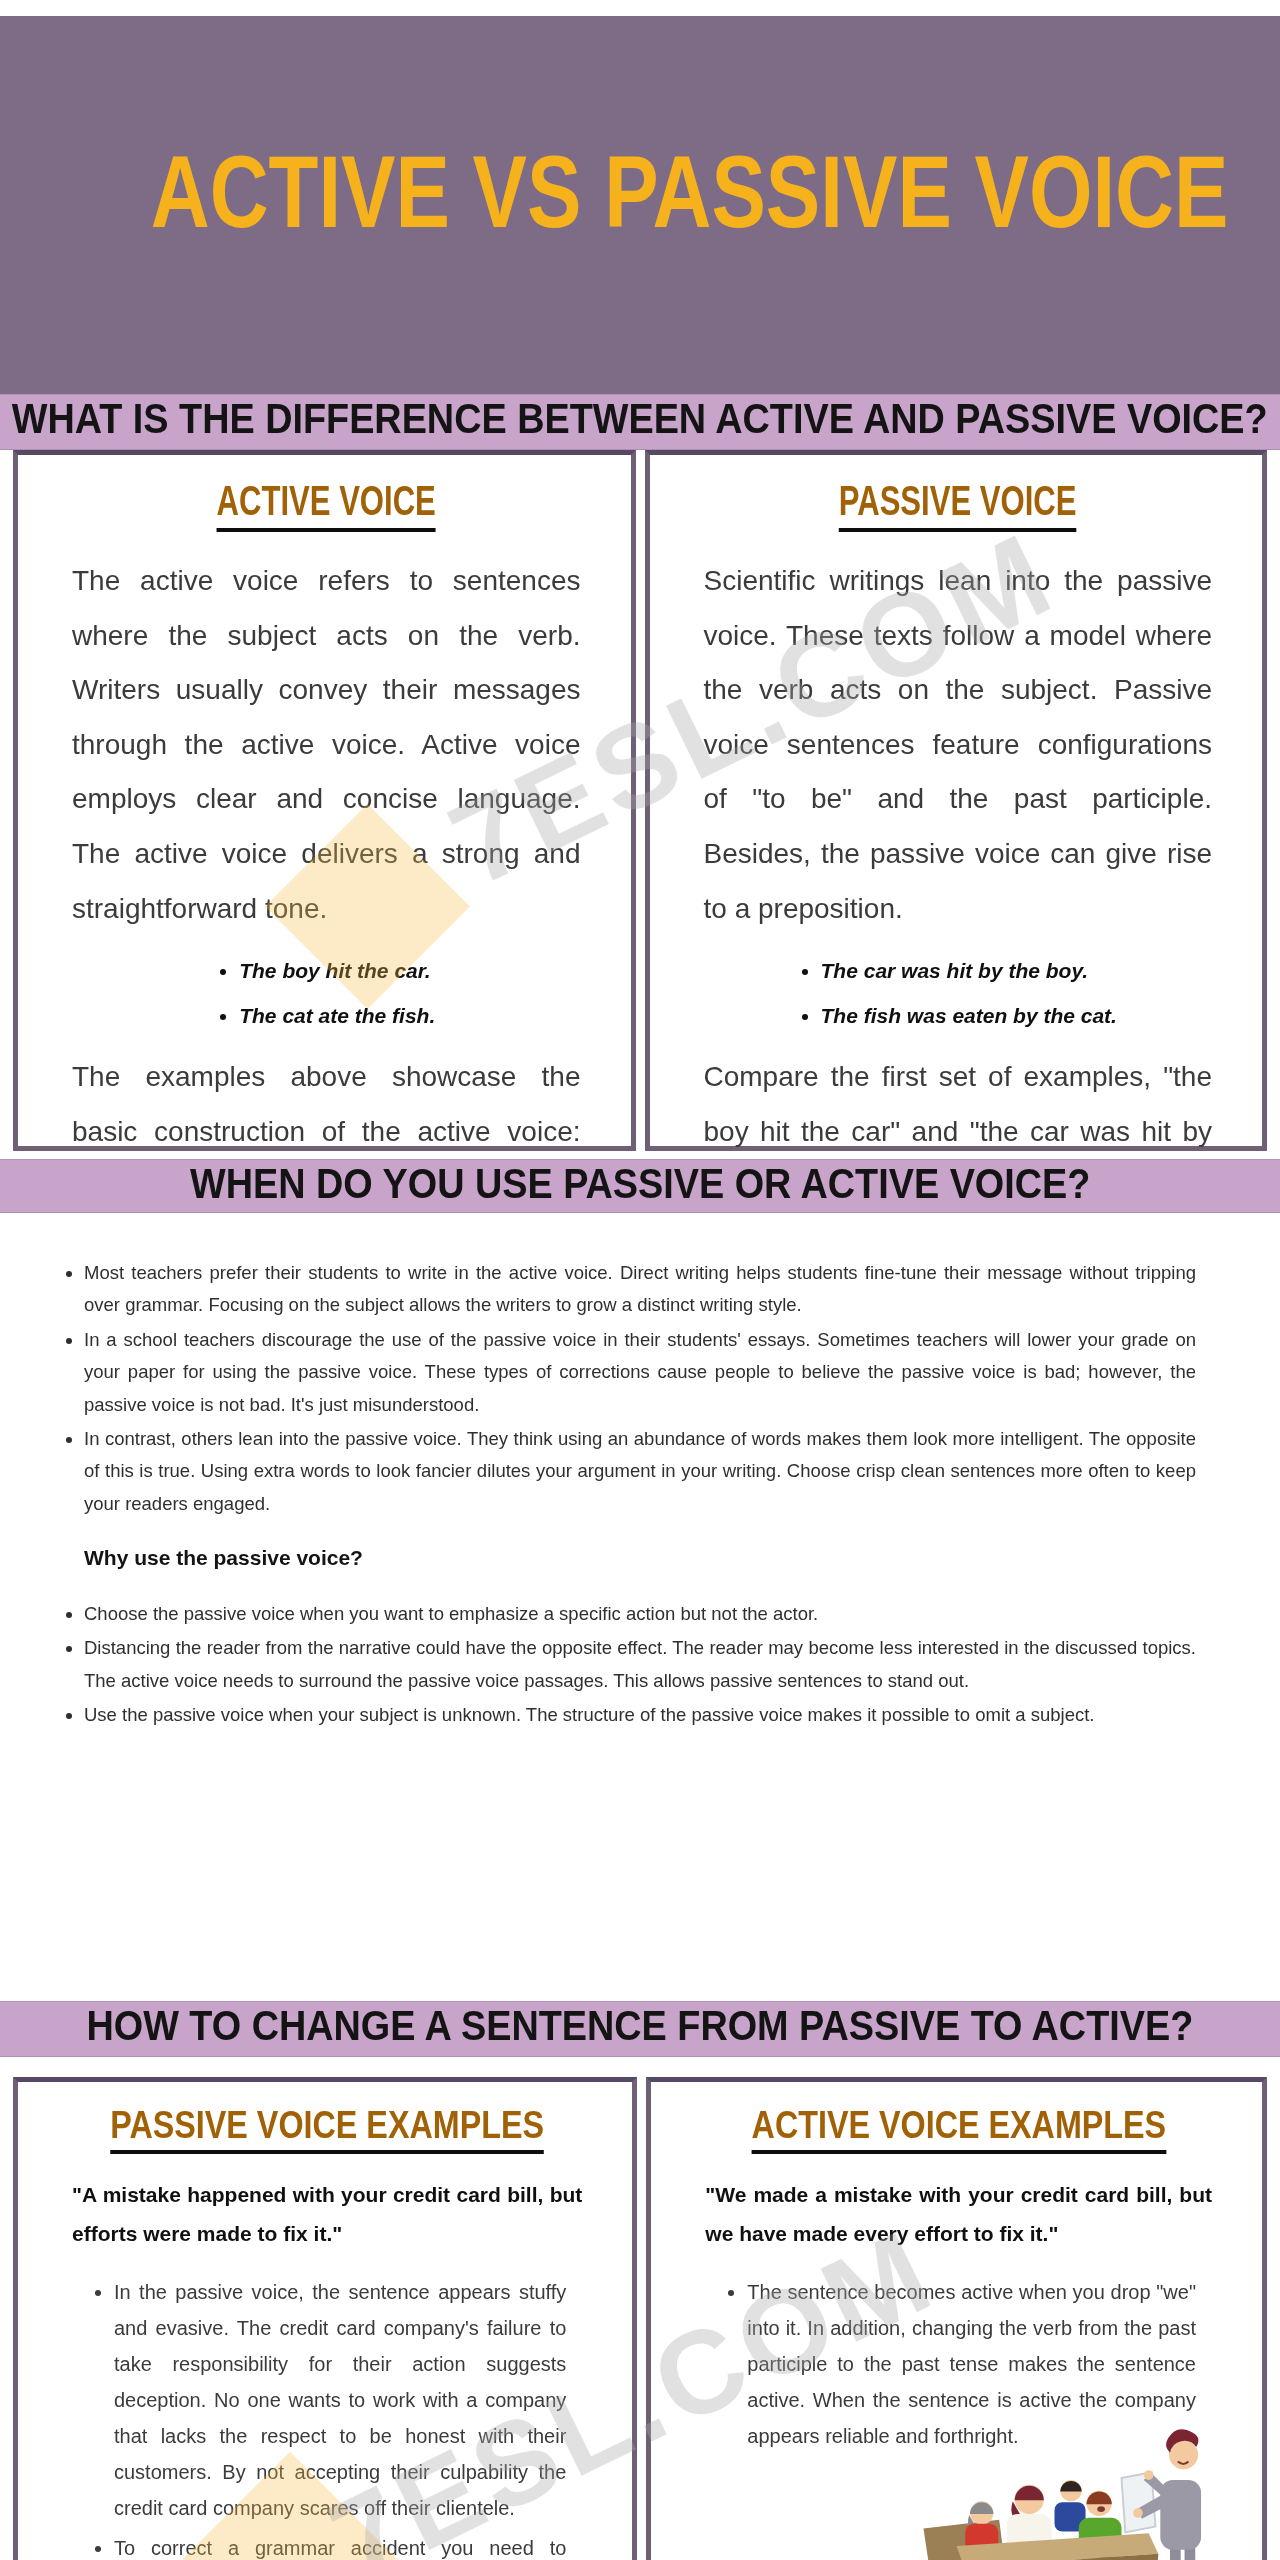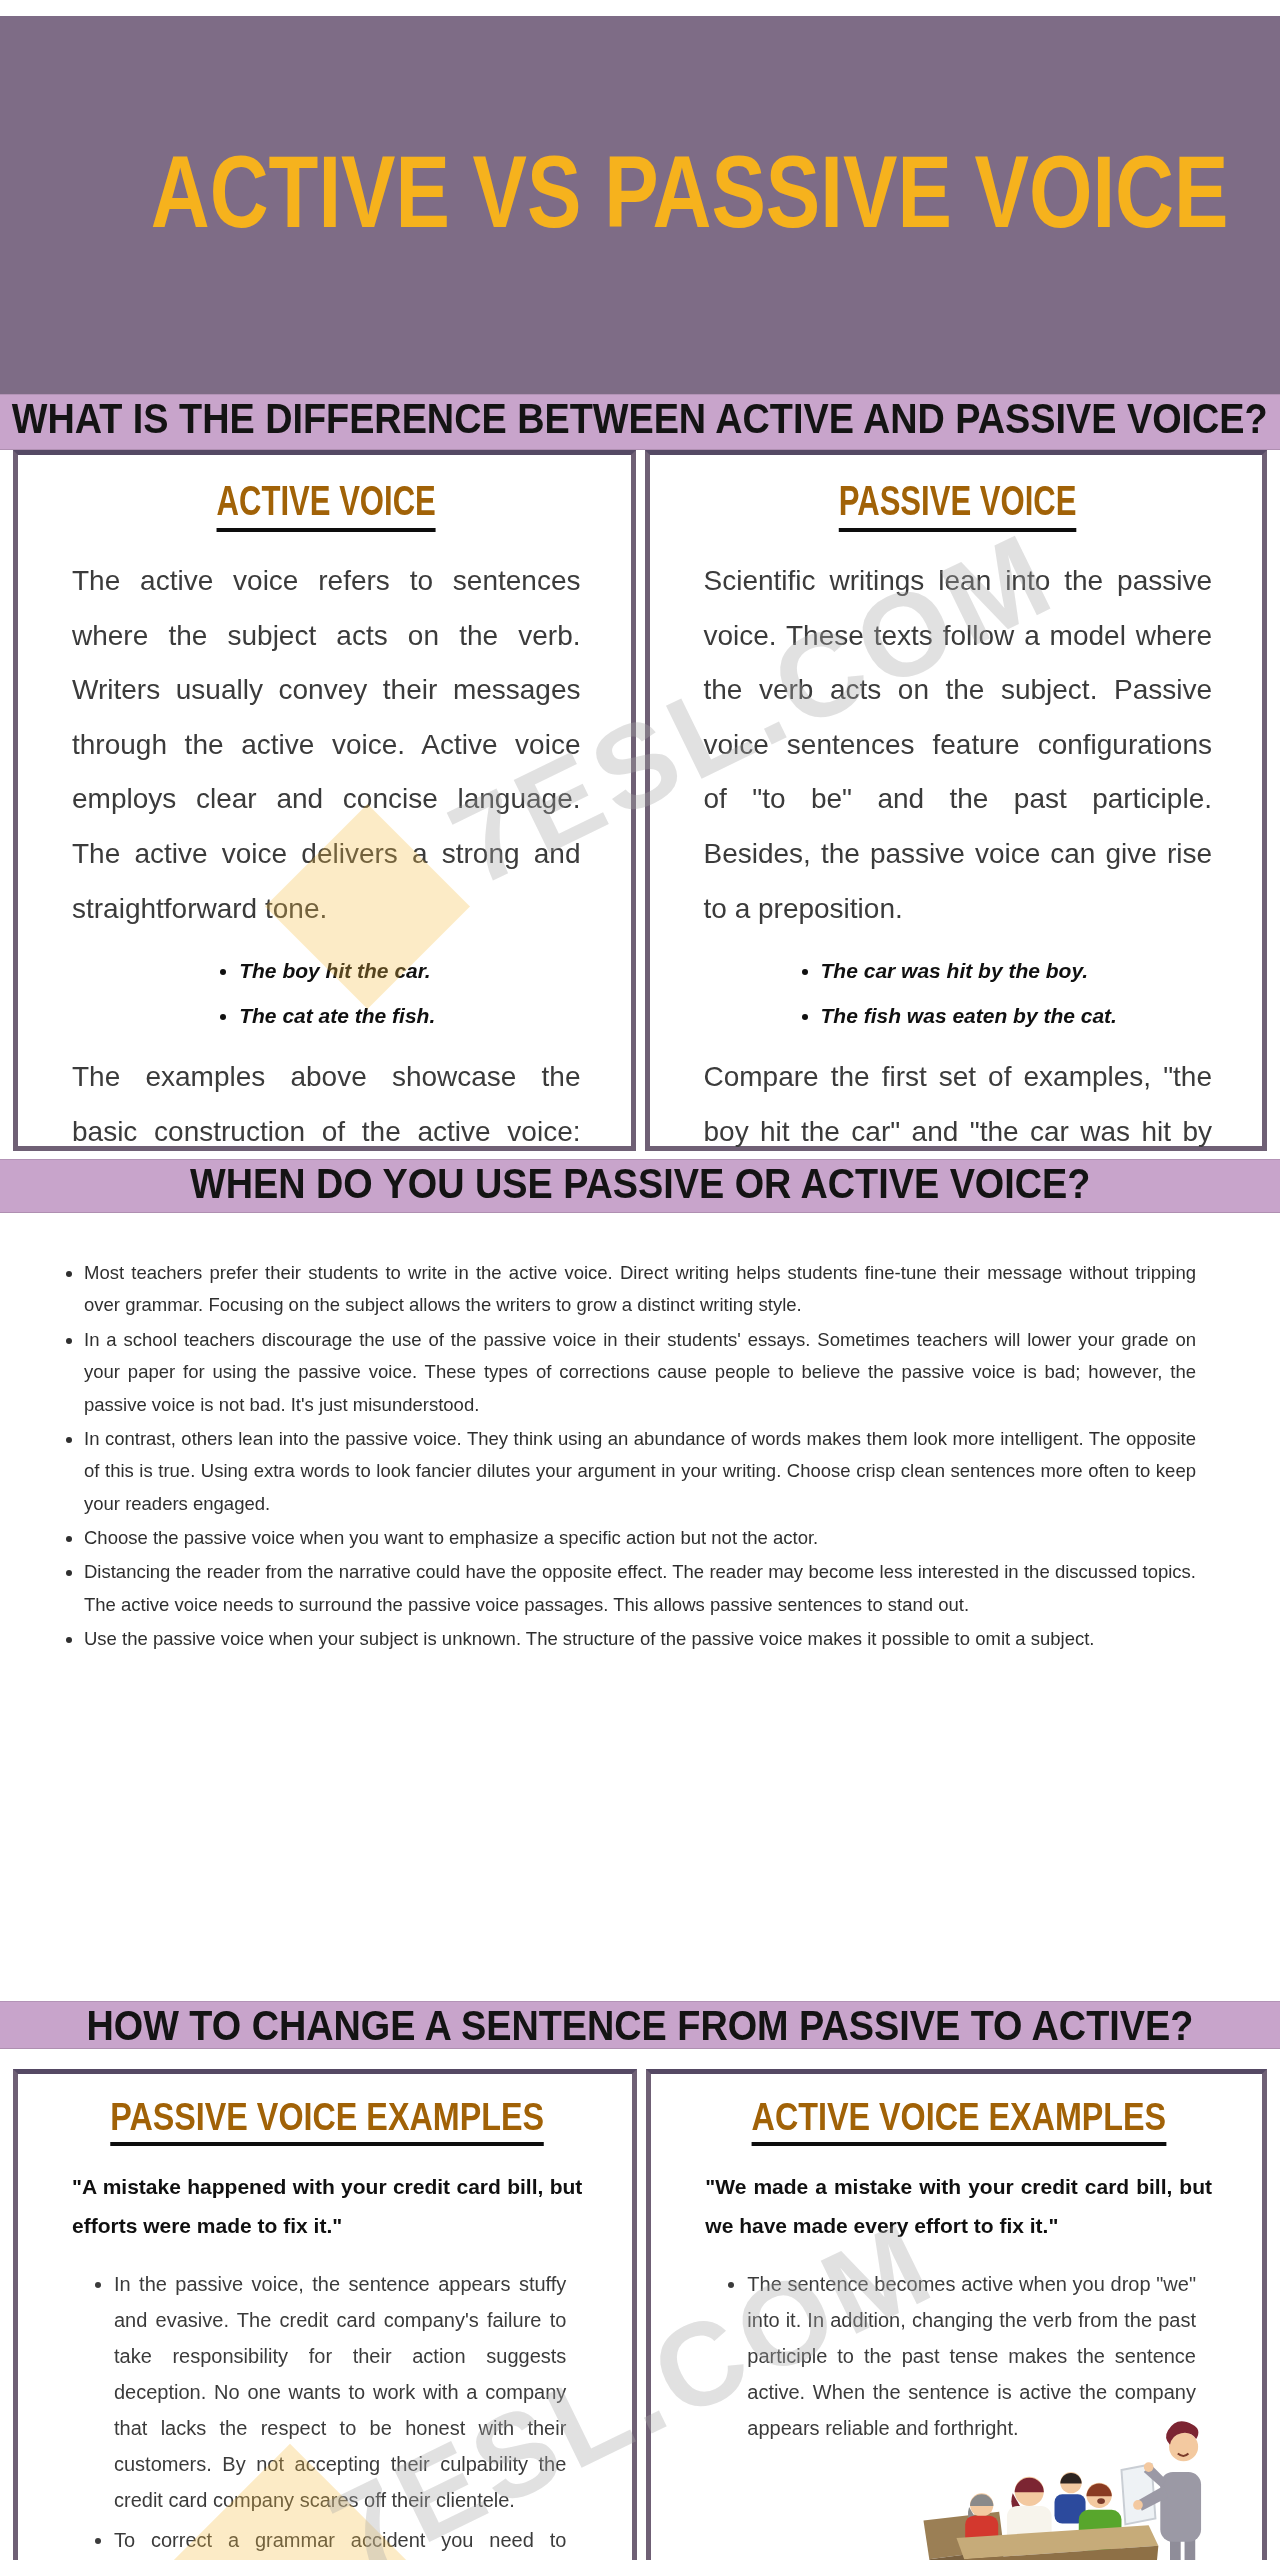--- a/index.html
+++ b/index.html
@@ -15,21 +15,21 @@
     font-size:102px; font-weight:bold; color:#f6b21d; letter-spacing:0px; white-space:nowrap;
   }
 
   
   .banner { background:#c8a4cb; display:flex; align-items:flex-start; justify-content:center;
             border-top:1px solid rgba(0,0,0,0.10); border-bottom:1px solid rgba(0,0,0,0.12); }
   .banner .banner-text { display:inline-block; transform:scaleX(0.90); transform-origin:center;
     font-size:42px; font-weight:bold; color:#141414; white-space:nowrap; }
   .banner.b1 { height:56px; }
   .banner.b2 { height:54px; }
-  .banner.b3 { height:48px; }
+  .banner.b3 { height:56px; }
 
   
   .two-col { background:#ffffff; padding:0 13px; display:flex; gap:9px; position:relative; overflow:hidden; }
   .section-diff { height:709px; align-items:flex-start; }
   .section-diff .box { height:701px; }
   .section-change { height:606px; align-items:flex-start; }
   .section-change .box { margin-top:20px; height:548px; }
   .box { flex:1; background:#ffffff; border:5px solid #6f6075; border-top-color:#554964;
          padding:18px 50px 18px 54px; position:relative; }
   .box h2 { margin:4px 0 22px 0; text-align:center; font-weight:bold; color:#a16207; }
@@ -108,20 +108,21 @@
   <div class="banner b2">
     <span class="banner-text">WHEN DO YOU USE PASSIVE OR ACTIVE VOICE?</span>
   </div>
 
   <section class="usage">
     <ul>
       <li>Most teachers prefer their students to write in the active voice. Direct writing helps students fine-tune their message without tripping over grammar. Focusing on the subject allows the writers to grow a distinct writing style.</li>
       <li>In a school teachers discourage the use of the passive voice in their students' essays. Sometimes teachers will lower your grade on your paper for using the passive voice. These types of corrections cause people to believe the passive voice is bad; however, the passive voice is not bad. It's just misunderstood.</li>
       <li>In contrast, others lean into the passive voice. They think using an abundance of words makes them look more intelligent. The opposite of this is true. Using extra words to look fancier dilutes your argument in your writing. Choose crisp clean sentences more often to keep your readers engaged.</li>
     </ul>
+    <p class="subheading">Why use the passive voice?</p>
     <ul>
       <li>Choose the passive voice when you want to emphasize a specific action but not the actor.</li>
       <li>Distancing the reader from the narrative could have the opposite effect. The reader may become less interested in the discussed topics. The active voice needs to surround the passive voice passages. This allows passive sentences to stand out.</li>
       <li>Use the passive voice when your subject is unknown. The structure of the passive voice makes it possible to omit a subject.</li>
     </ul>
   </section>
 
   <div class="banner b3">
     <span class="banner-text">HOW TO CHANGE A SENTENCE FROM PASSIVE TO ACTIVE?</span>
   </div>

